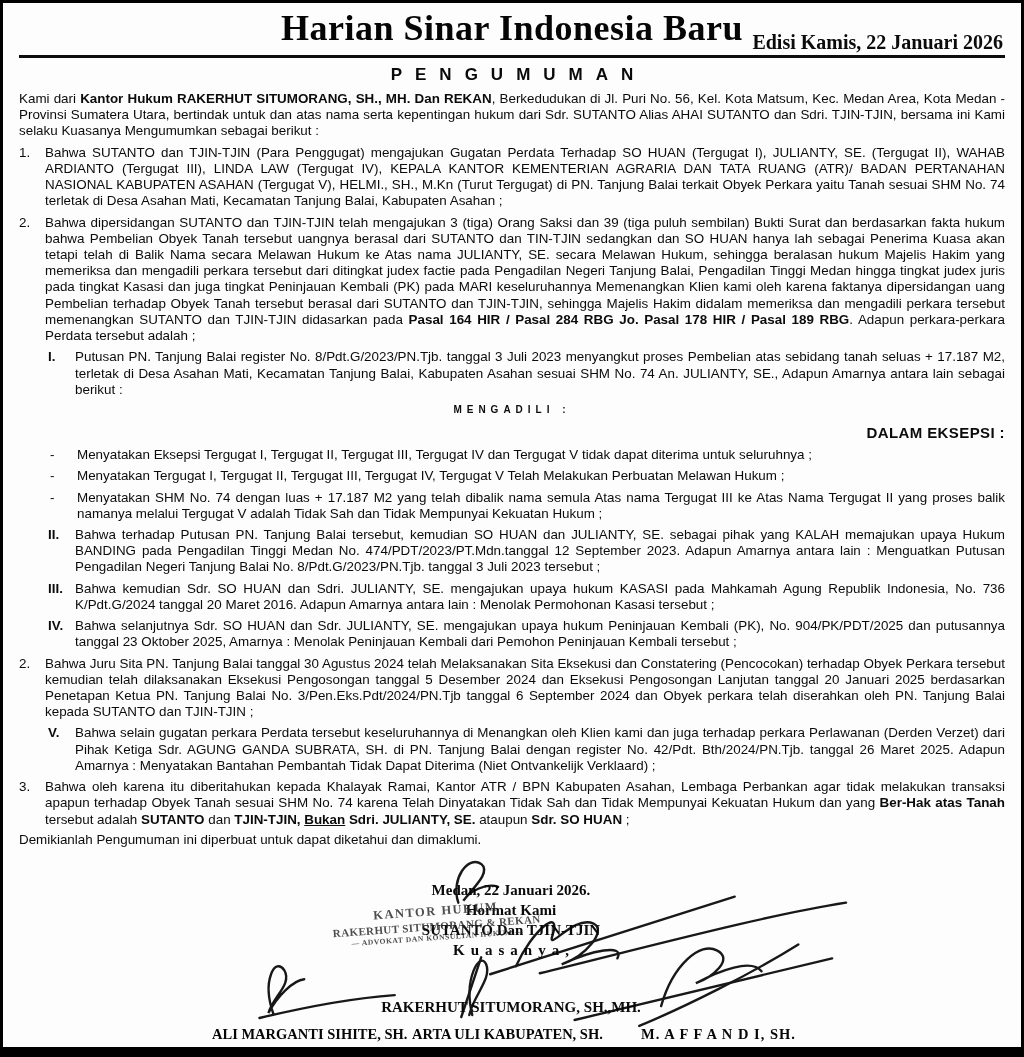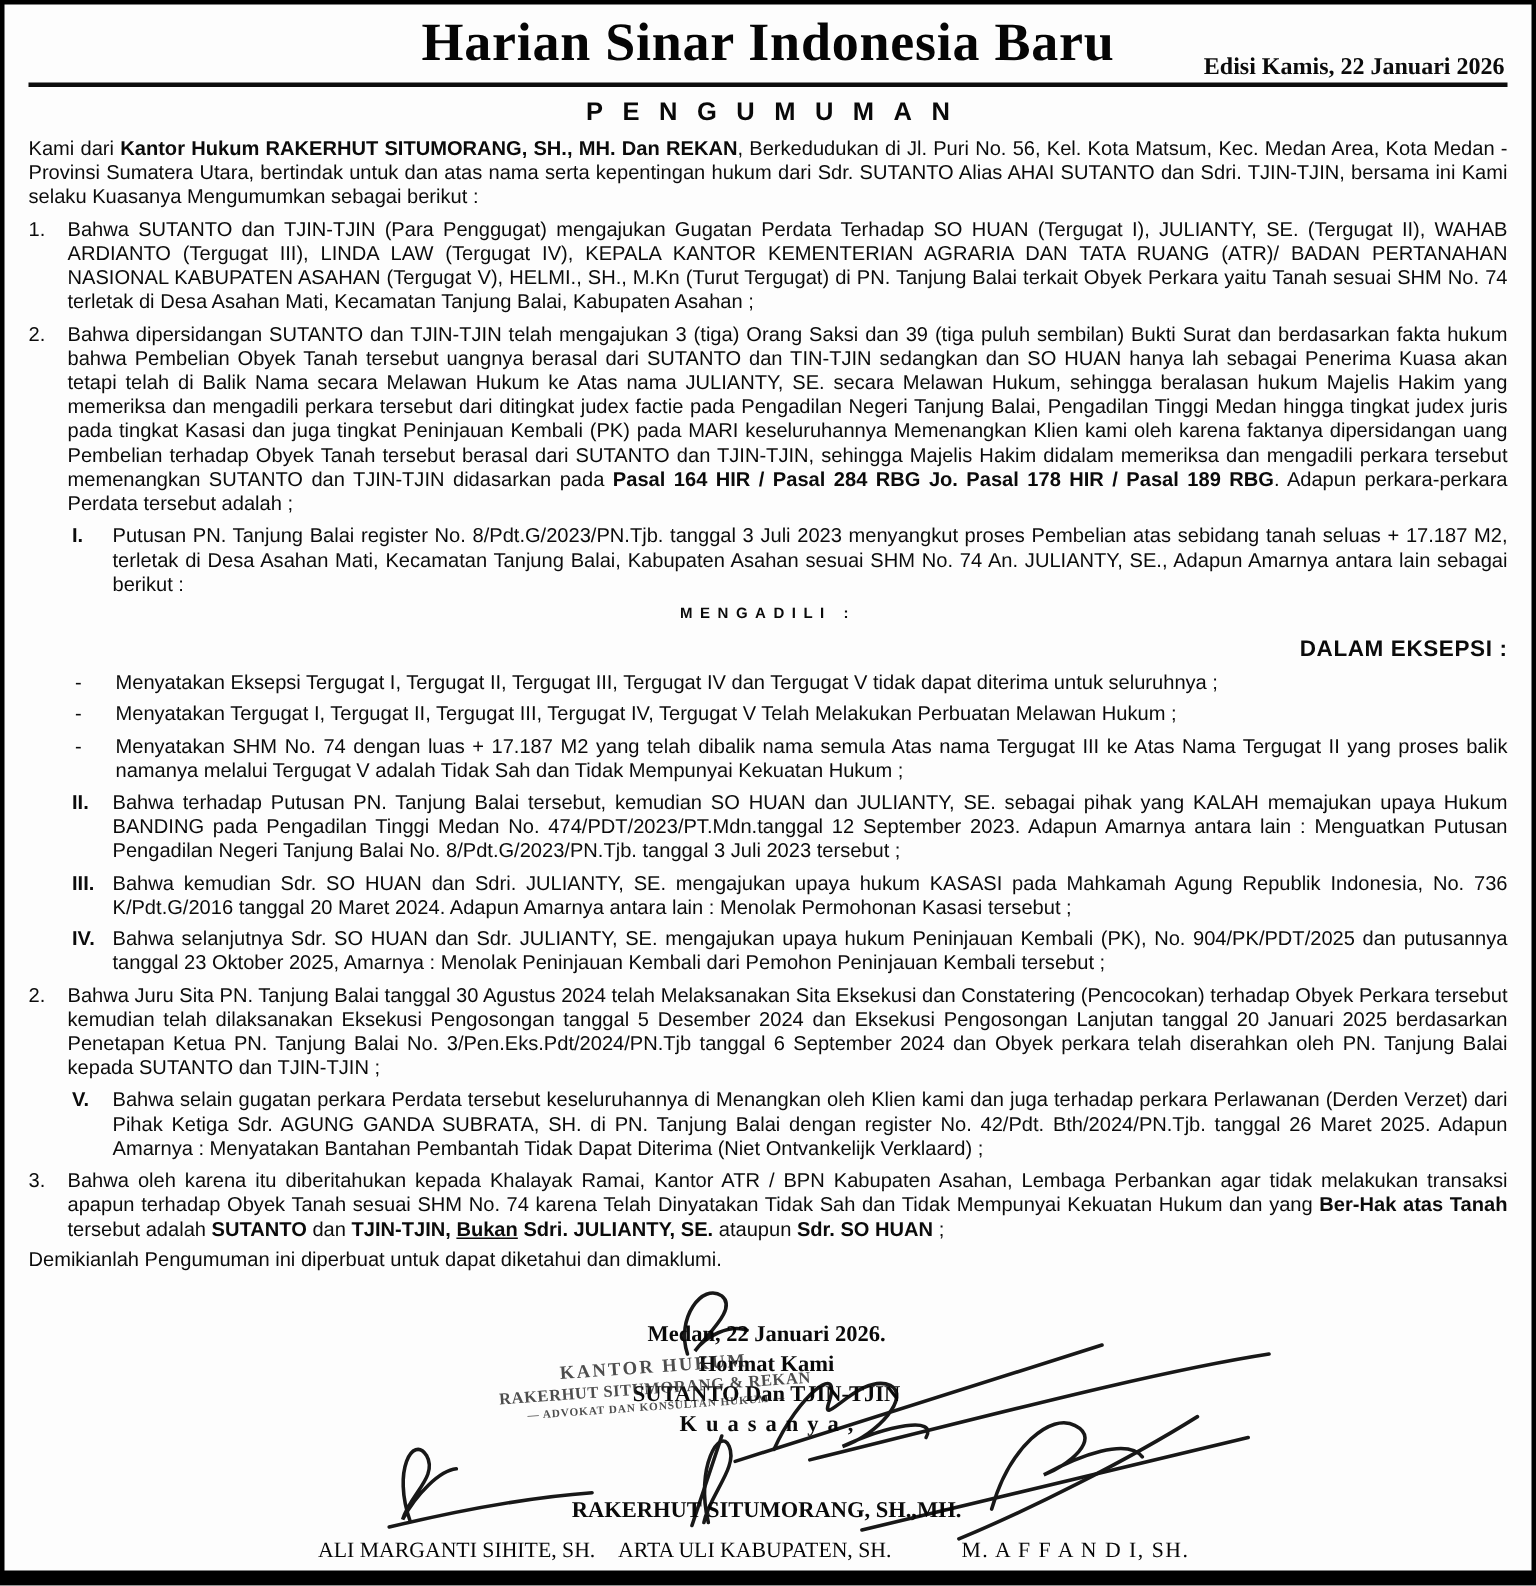--- a/index.html
+++ b/index.html
@@ -11,21 +11,21 @@
     font-family:"Liberation Sans",sans-serif;
   }
   
   .header{position:relative;border-bottom:3px solid #0d0d0d;height:48px;}
   .masthead{
     text-align:center;font-family:"Liberation Serif",serif;font-weight:bold;
     font-size:36px;line-height:42px;letter-spacing:.5px;color:#050505;
   }
   .edition{
     position:absolute;right:2px;bottom:1px;font-family:"Liberation Serif",serif;
-    font-weight:bold;font-size:16px;
+    font-weight:bold;font-size:20px;
   }
   
   .title{
     text-align:center;font-weight:bold;font-size:17px;letter-spacing:13px;
     padding-left:13px;margin:7px 0 6px 0;color:#090909;
   }
   
   .docbody{font-size:13.4px;line-height:1.21;}
   .para{text-align:justify;margin-top:4px;}
   .li{display:flex;margin-top:5px;}
@@ -53,21 +53,21 @@
     position:absolute;left:326px;top:57px;width:215px;transform:rotate(-4deg);
     text-align:center;font-family:"Liberation Serif",serif;font-weight:bold;
     color:#222;opacity:.8;line-height:1.25;
   }
   .stamp .s1{font-size:12.5px;letter-spacing:1.5px;}
   .stamp .s2{font-size:11px;letter-spacing:.4px;}
   .stamp .s3{font-size:7.5px;letter-spacing:.6px;}
   .stamp .s3::before{content:"— ";}
   .stamp .s3::after{content:" —";}
   .names{position:absolute;top:179px;left:0;width:100%;height:20px;
-    font-family:"Liberation Serif",serif;font-weight:normal;font-size:14.5px;color:#070707;}
+    font-family:"Liberation Serif",serif;font-weight:bold;font-size:14.5px;color:#070707;}
   .names .n1{position:absolute;left:209px;}
   .names .n2{position:absolute;left:409px;}
   .names .n3{position:absolute;left:638px;letter-spacing:1px;}
   .sigsvg{position:absolute;inset:0;pointer-events:none;}
 </style>
 </head>
 <body>
 
 <div class="page">
 
@@ -105,21 +105,21 @@
       <div class="li dash">
         <span class="marker">-</span>
         <div class="txt"><span>Menyatakan SHM No. 74 dengan luas + 17.187 M2 yang telah dibalik nama semula Atas nama Tergugat III ke Atas Nama Tergugat II yang proses balik namanya melalui Tergugat V adalah Tidak Sah dan Tidak Mempunyai Kekuatan Hukum ;</span></div>
       </div>
       <div class="li roman">
         <span class="marker">II.</span>
         <div class="txt"><span>Bahwa terhadap Putusan PN. Tanjung Balai tersebut, kemudian SO HUAN dan JULIANTY, SE. sebagai pihak yang KALAH memajukan upaya Hukum BANDING pada Pengadilan Tinggi Medan No. 474/PDT/2023/PT.Mdn.tanggal 12 September 2023. Adapun Amarnya antara lain : Menguatkan Putusan Pengadilan Negeri Tanjung Balai No. 8/Pdt.G/2023/PN.Tjb. tanggal 3 Juli 2023 tersebut ;</span></div>
       </div>
       <div class="li roman">
         <span class="marker">III.</span>
-        <div class="txt"><span>Bahwa kemudian Sdr. SO HUAN dan Sdri. JULIANTY, SE. mengajukan upaya hukum KASASI pada Mahkamah Agung Republik Indonesia, No. 736 K/Pdt.G/2016 tanggal 20 Maret 2024. Adapun Amarnya antara lain : Menolak Permohonan Kasasi tersebut ;</span></div>
+        <div class="txt"><span>Bahwa kemudian Sdr. SO HUAN dan Sdri. JULIANTY, SE. mengajukan upaya hukum KASASI pada Mahkamah Agung Republik Indonesia, No. 736 K/Pdt.G/2024 tanggal 20 Maret 2016. Adapun Amarnya antara lain : Menolak Permohonan Kasasi tersebut ;</span></div>
       </div>
       <div class="li roman">
         <span class="marker">IV.</span>
         <div class="txt"><span>Bahwa selanjutnya Sdr. SO HUAN dan Sdr. JULIANTY, SE. mengajukan upaya hukum Peninjauan Kembali (PK), No. 904/PK/PDT/2025 dan putusannya tanggal 23 Oktober 2025, Amarnya : Menolak Peninjauan Kembali dari Pemohon Peninjauan Kembali tersebut ;</span></div>
       </div>
       <div class="li num">
         <span class="marker">2.</span>
         <div class="txt"><span>Bahwa Juru Sita PN. Tanjung Balai tanggal 30 Agustus 2024 telah Melaksanakan Sita Eksekusi dan Constatering (Pencocokan) terhadap Obyek Perkara tersebut kemudian telah dilaksanakan Eksekusi Pengosongan tanggal 5 Desember 2024 dan Eksekusi Pengosongan Lanjutan tanggal 20 Januari 2025 berdasarkan Penetapan Ketua PN. Tanjung Balai No. 3/Pen.Eks.Pdt/2024/PN.Tjb tanggal 6 September 2024 dan Obyek perkara telah diserahkan oleh PN. Tanjung Balai kepada SUTANTO dan TJIN-TJIN ;</span></div>
       </div>
       <div class="li roman">

